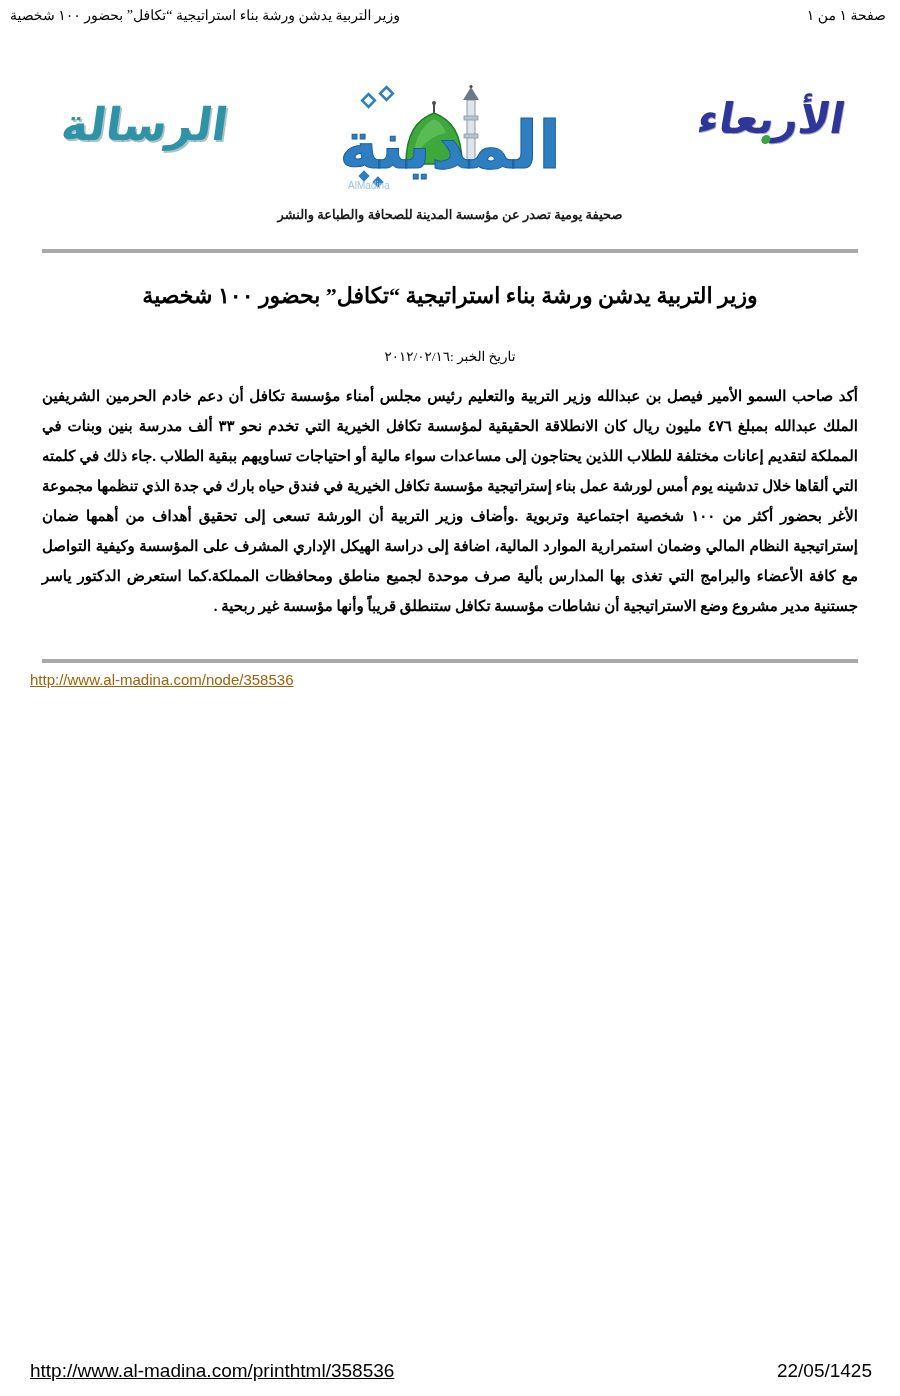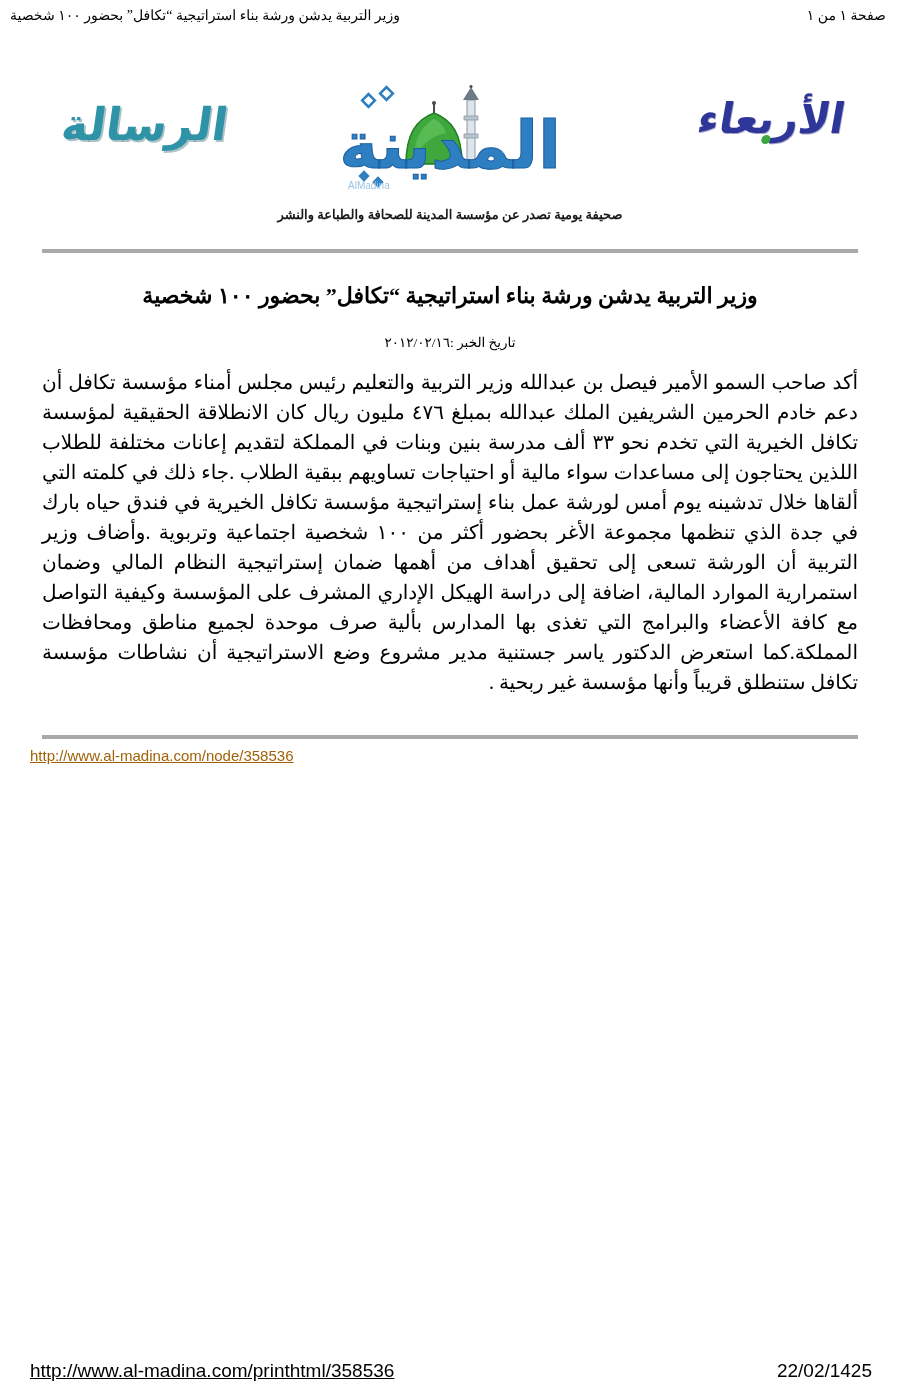--- a/index.html
+++ b/index.html
@@ -51,26 +51,26 @@
   
   .rule { height:4px; background:#a9a9a9; margin:0 42px; }
   .rule-1 { margin-top:26px; }
   .rule-2 { margin-top:38px; }
   
   .article-title {
     margin-top:26px; text-align:center;
     font-size:22px; font-weight:bold; line-height:1.5;
     padding:0 120px;
   }
-  .article-date { margin-top:22px; text-align:center; font-size:13.5px; line-height:17px; }
+  .article-date { margin-top:36px; text-align:center; font-size:13.5px; line-height:17px; }
   .article-byline { text-align:center; font-size:13.5px; line-height:17px; }
   .article-body {
     margin:16px 42px 12px 42px;
     direction:rtl; text-align:justify;
-    font-size:20px; line-height:30px;
+    font-size:15px; line-height:30px;font-weight:bold;
   }
   .source-link {
     display:inline-block; margin:8px 0 0 30px;
     font-family:"Liberation Sans","DejaVu Sans",sans-serif;
     font-size:15px; color:#a16207; text-decoration:underline;
   }
   
   .print-footer {
     position:absolute; left:30px; right:28px; top:1360px;
     display:flex; justify-content:space-between; align-items:baseline;
@@ -148,16 +148,16 @@
 
   <p class="article-body" dir="rtl">أكد صاحب السمو الأمير فيصل بن عبدالله وزير التربية والتعليم رئيس مجلس أمناء مؤسسة تكافل أن دعم خادم الحرمين الشريفين الملك عبدالله بمبلغ ٤٧٦ مليون ريال كان الانطلاقة الحقيقية لمؤسسة تكافل الخيرية التي تخدم نحو ٣٣ ألف مدرسة بنين وبنات في المملكة لتقديم إعانات مختلفة للطلاب اللذين يحتاجون إلى مساعدات سواء مالية أو احتياجات تساويهم ببقية الطلاب .جاء ذلك في كلمته التي ألقاها خلال تدشينه يوم أمس لورشة عمل بناء إستراتيجية مؤسسة تكافل الخيرية في فندق حياه بارك في جدة الذي تنظمها مجموعة الأغر بحضور أكثر من ١٠٠ شخصية اجتماعية وتربوية .وأضاف وزير التربية أن الورشة تسعى إلى تحقيق أهداف من أهمها ضمان إستراتيجية النظام المالي وضمان استمرارية الموارد المالية، اضافة إلى دراسة الهيكل الإداري المشرف على المؤسسة وكيفية التواصل مع كافة الأعضاء والبرامج التي تغذى بها المدارس بألية صرف موحدة لجميع مناطق ومحافظات المملكة.كما استعرض الدكتور ياسر جستنية مدير مشروع وضع الاستراتيجية أن نشاطات مؤسسة تكافل ستنطلق قريباً وأنها مؤسسة غير ربحية .</p>
 
   <div class="rule rule-2"></div>
 
   <a class="source-link" href="#">http://www.al-madina.com/node/358536</a>
 
   
   <div class="print-footer">
     <span class="pf-url">http://www.al-madina.com/printhtml/358536</span>
-    <span class="pf-date">22/02/1425</span>
+    <span class="pf-date">22/05/1425</span>
   </div>
 
 </div>
 
 </body></html>

